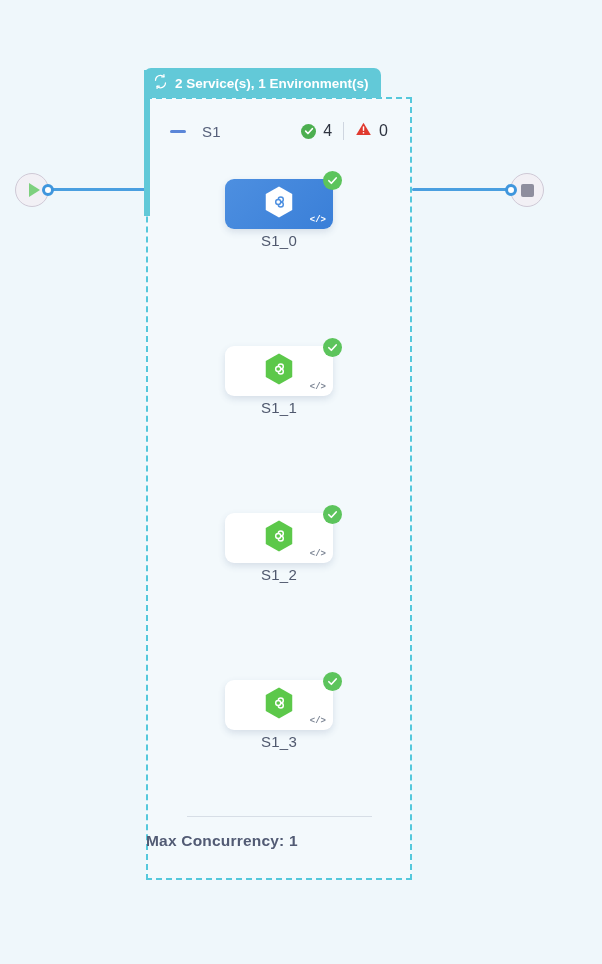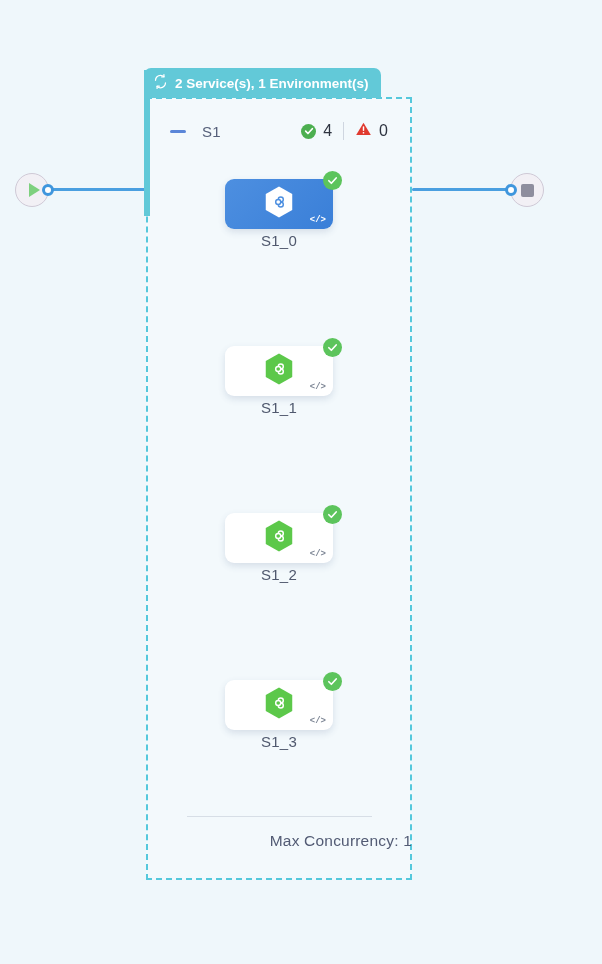--- a/index.html
+++ b/index.html
@@ -218,23 +218,23 @@
     top: 816px;
     width: 185px;
     height: 1px;
     background: #d7dee6;
   }
   .footer-text {
     position: absolute;
     left: 146px;
     top: 832px;
     width: 266px;
-    text-align: right;
+    text-align: left;
     font-size: 15.5px;
-    font-weight: 400;
+    font-weight: 700;
     color: #525b74;
     letter-spacing: .2px;
   }
 </style>
 </head>
 <body>
 
 <div class="canvas">
 
   <div class="edge-line edge-left"></div>

